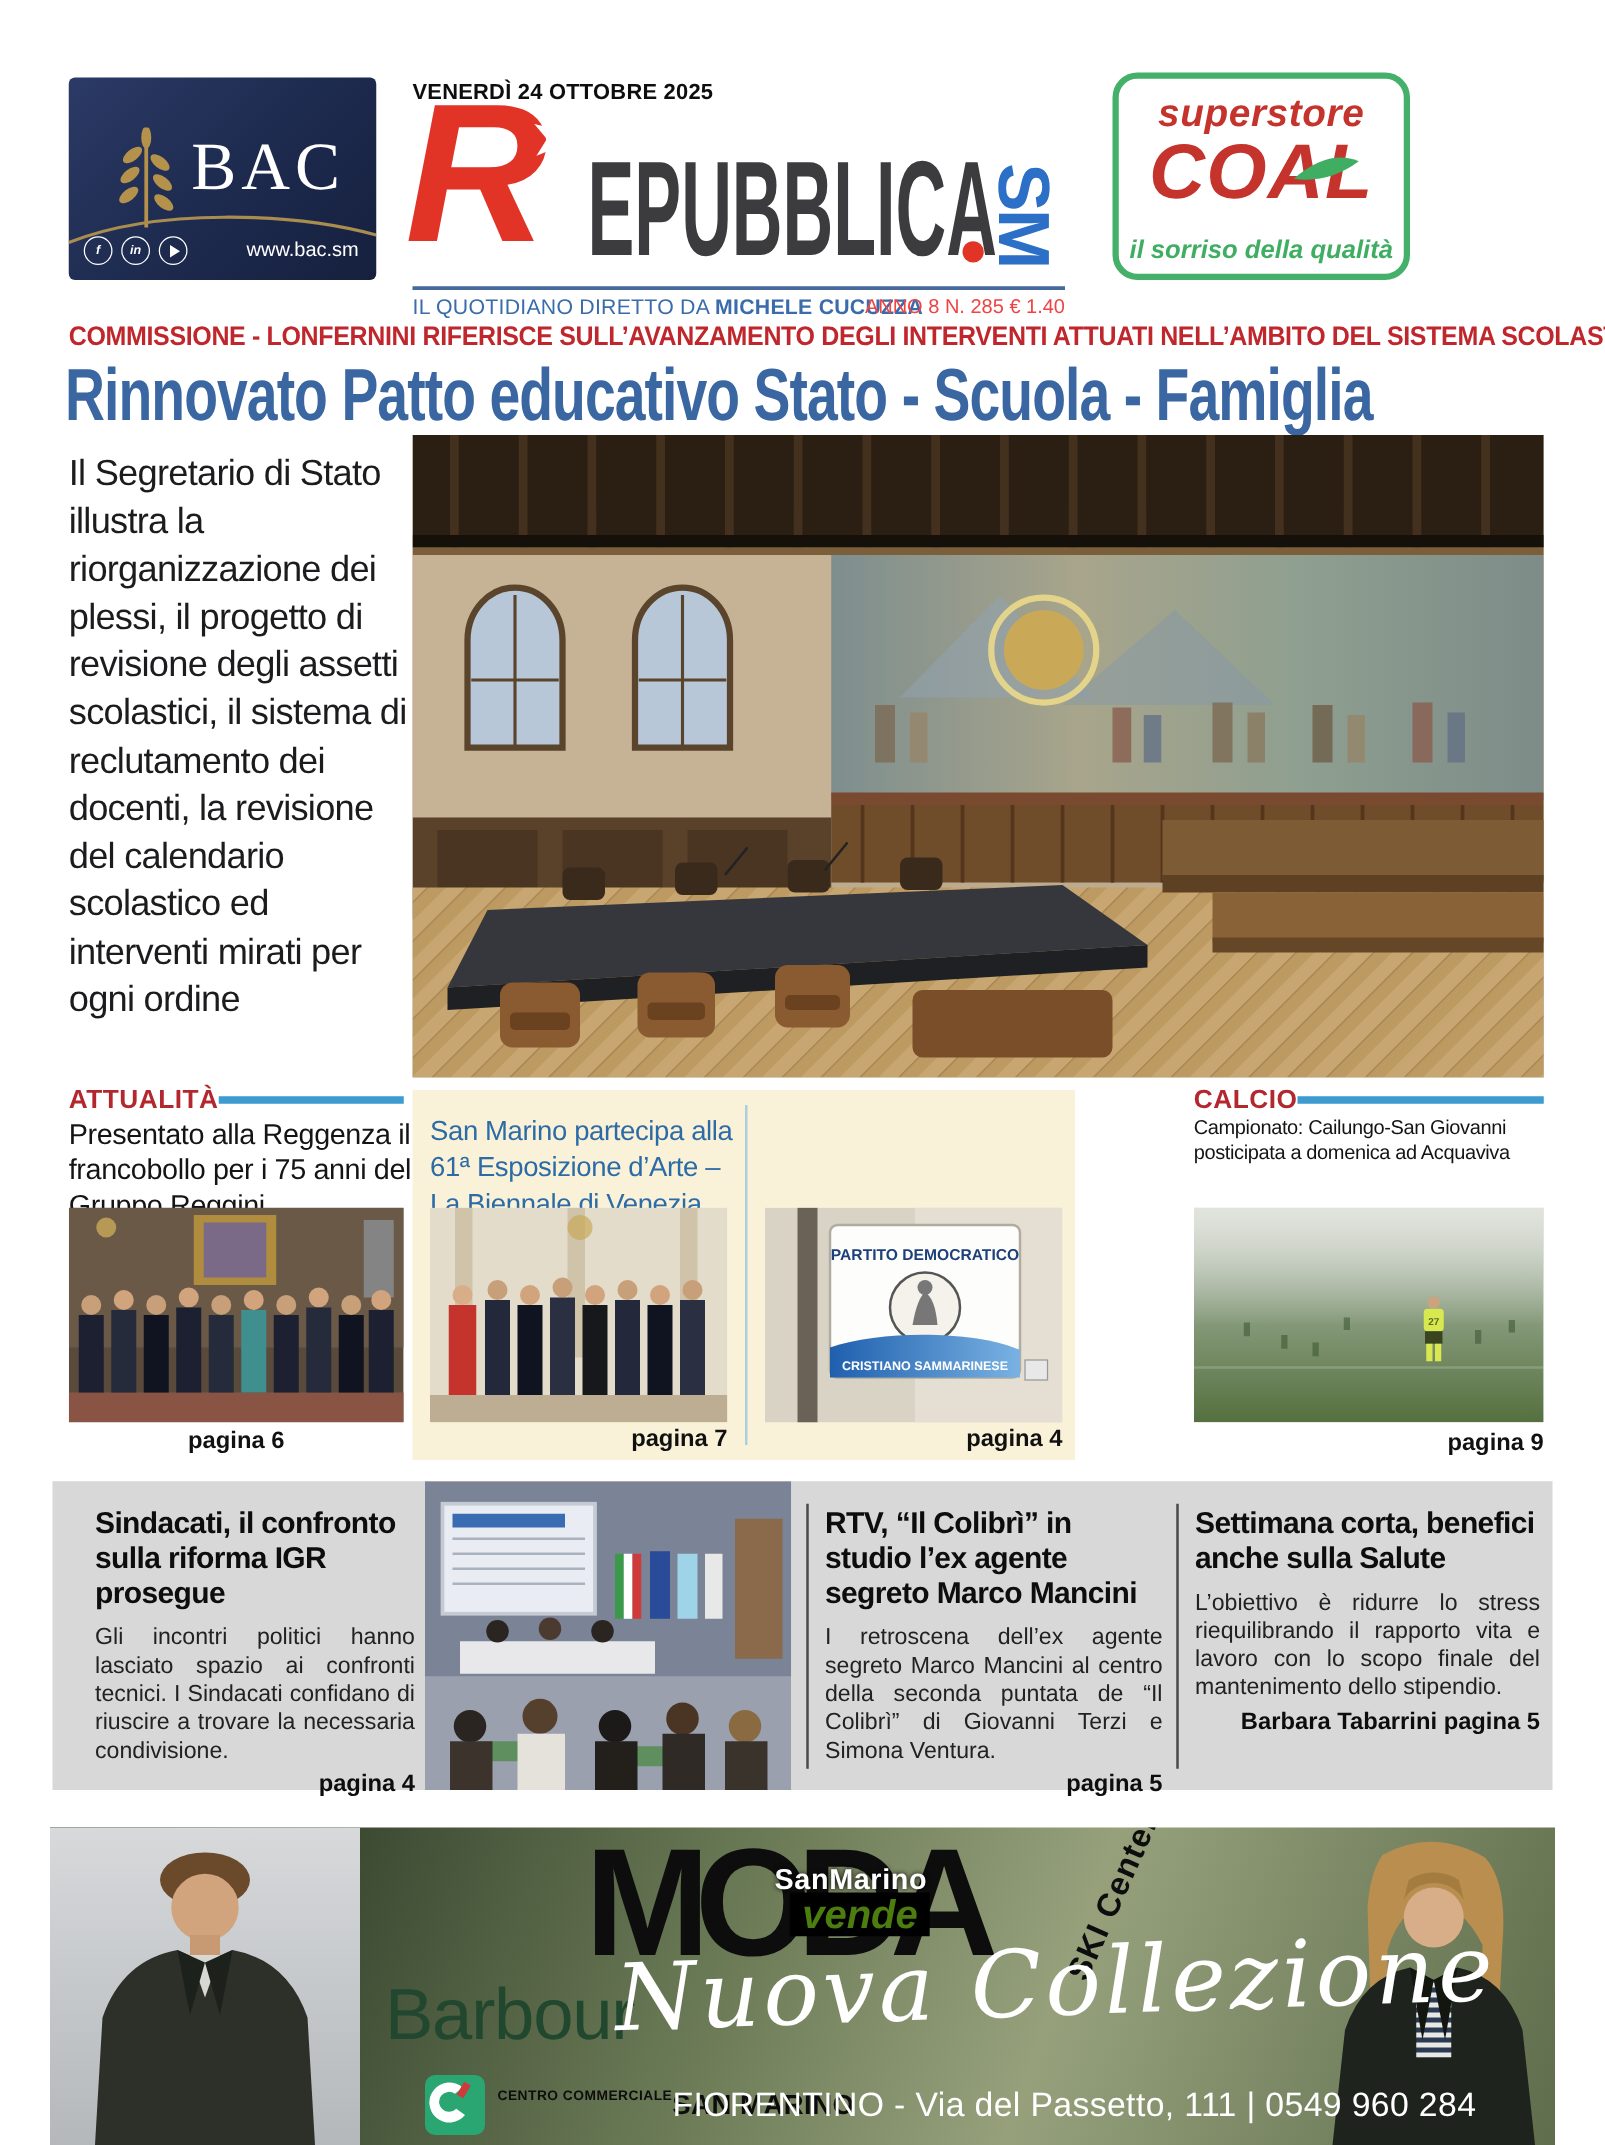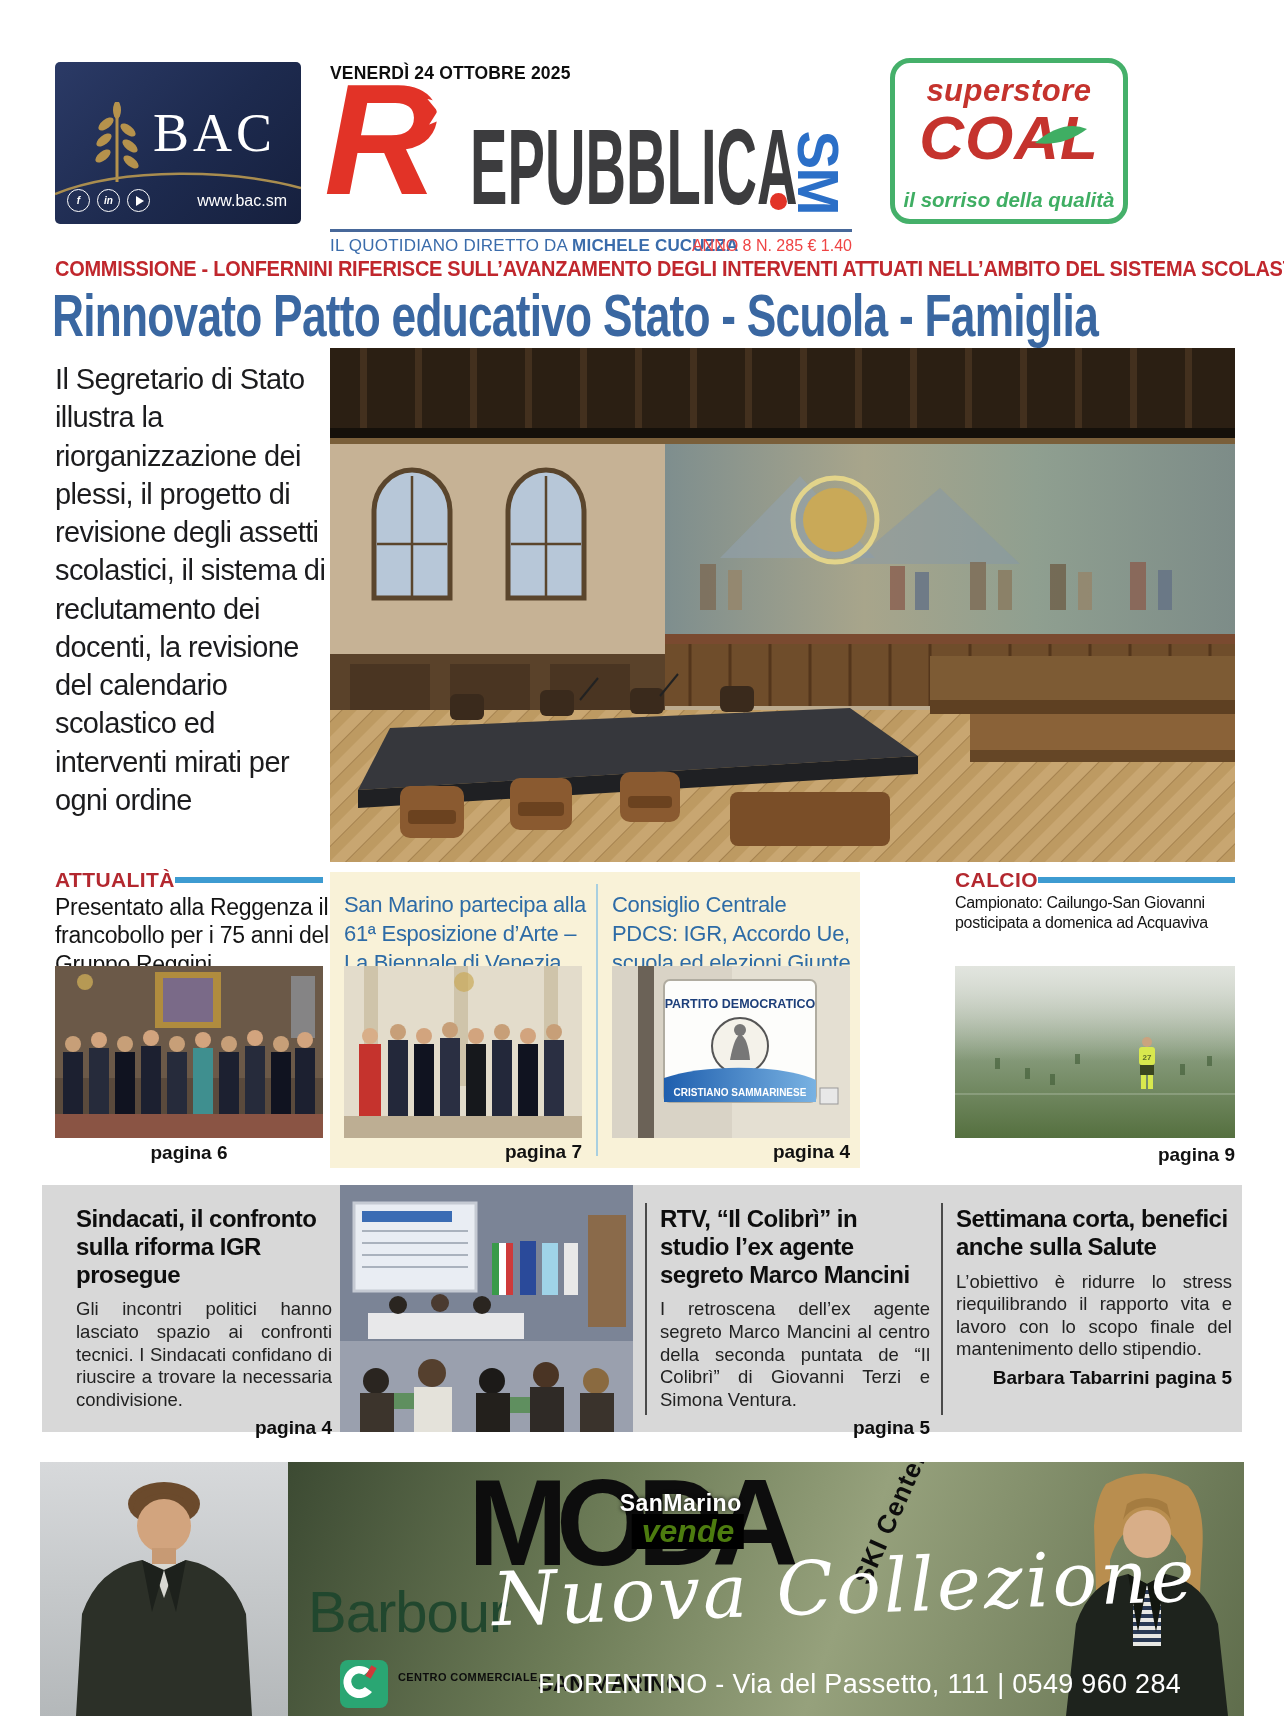--- a/index.html
+++ b/index.html
@@ -375,21 +375,20 @@
           <rect x="148" y="74" width="20" height="76" fill="#23283a"></rect>
         <circle cx="184" cy="70" r="8" fill="#d2a47e"></circle>
           <rect x="174" y="78" width="20" height="72" fill="#101320"></rect>
         <circle cx="210" cy="66" r="8" fill="#c79f78"></circle>
           <rect x="200" y="74" width="20" height="76" fill="#2a2f42"></rect>
       </g>
     </svg>
   </div>
   <div class="abs bie-page">pagina 7</div>
 
-  <div class="abs pdcs-head">Consiglio Centrale  PDCS: IGR, Accordo Ue, scuola ed elezioni Giunte</div>
   <div class="abs pdcs-photo">
     <svg width="238" height="172" viewBox="0 0 238 172">
       <defs>
         <linearGradient id="pdcs-blue" x1="0" y1="0" x2="1" y2="0">
           <stop offset="0" stop-color="#1f5fae"></stop>
             <stop offset="1" stop-color="#79b2e2"></stop>
         </linearGradient>
       </defs>
       <rect width="238" height="172" fill="#d9d3c6"></rect>
       <rect x="120" width="118" height="172" fill="#e4dfd2"></rect>

